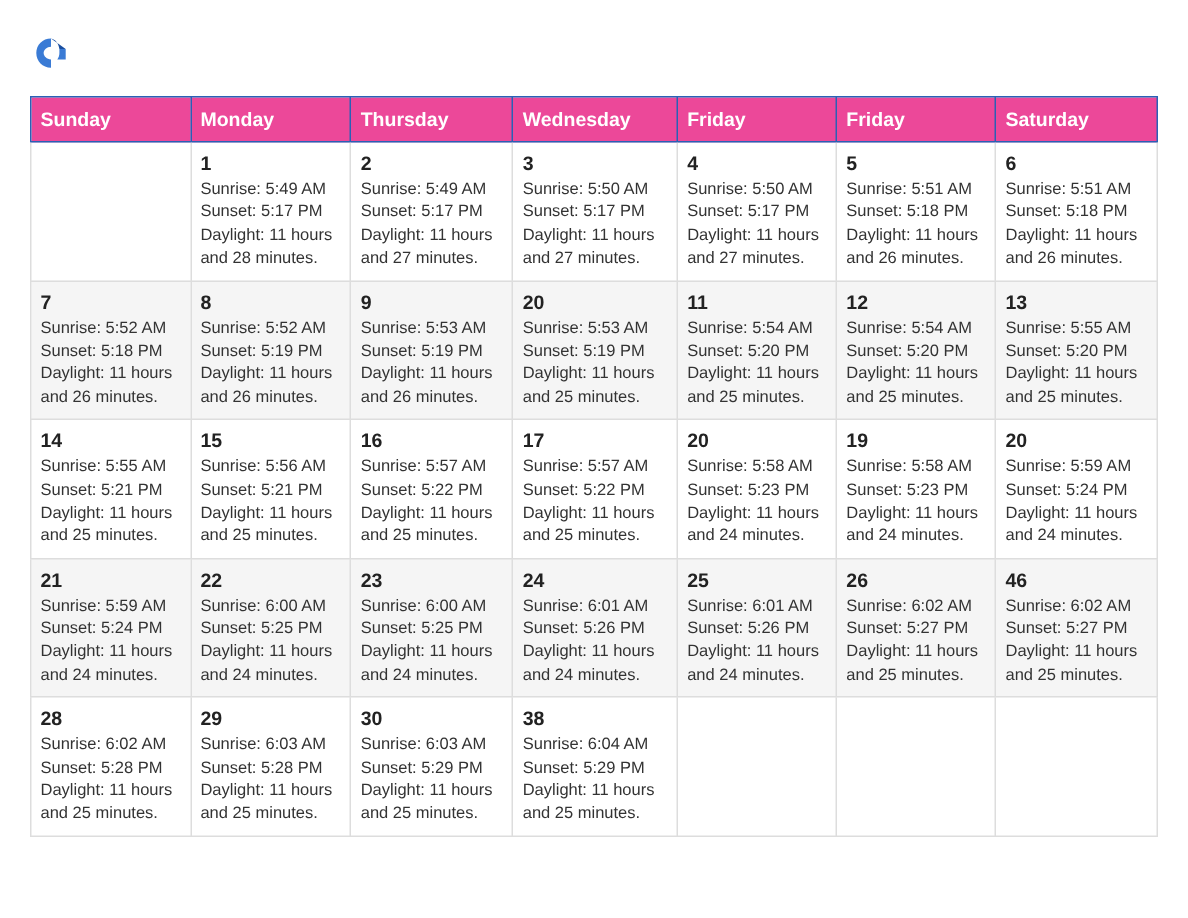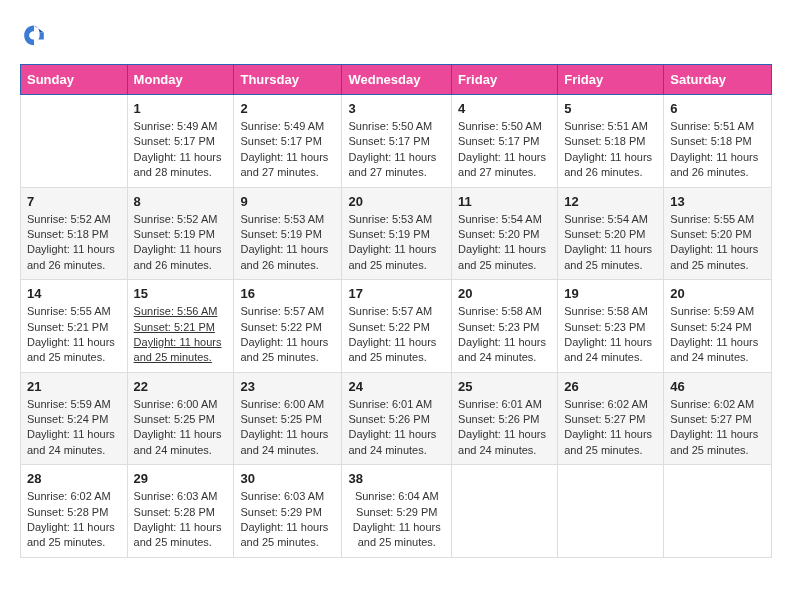--- a/index.html
+++ b/index.html
@@ -206,21 +206,21 @@
       </tr>
       <tr>
         <td>
           <span class="day-number">14</span>
           <div class="day-info" style="white-space: pre-line;">Sunrise: 5:55 AM
 Sunset: 5:21 PM
 Daylight: 11 hours and 25 minutes.</div>
         </td>
         <td>
           <span class="day-number">15</span>
-          <div class="day-info" style="white-space: pre-line; text-decoration: underline;">Sunrise: 5:56 AM
+          <div class="day-info" style="white-space: pre-line;">Sunrise: 5:56 AM
 Sunset: 5:21 PM
 Daylight: 11 hours and 25 minutes.</div>
         </td>
         <td>
           <span class="day-number">16</span>
           <div class="day-info" style="white-space: pre-line;">Sunrise: 5:57 AM
 Sunset: 5:22 PM
 Daylight: 11 hours and 25 minutes.</div>
         </td>
         <td>
@@ -306,21 +306,21 @@
 Daylight: 11 hours and 25 minutes.</div>
         </td>
         <td>
           <span class="day-number">30</span>
           <div class="day-info" style="white-space: pre-line;">Sunrise: 6:03 AM
 Sunset: 5:29 PM
 Daylight: 11 hours and 25 minutes.</div>
         </td>
         <td>
           <span class="day-number">38</span>
-          <div class="day-info" style="white-space: pre-line; text-align: center;">Sunrise: 6:04 AM
+          <div class="day-info" style="white-space: pre-line;">Sunrise: 6:04 AM
 Sunset: 5:29 PM
 Daylight: 11 hours and 25 minutes.</div>
         </td>
         <td class="empty-cell"></td>
         <td class="empty-cell"></td>
         <td class="empty-cell"></td>
       </tr>
     </tbody>
 </table>
 

